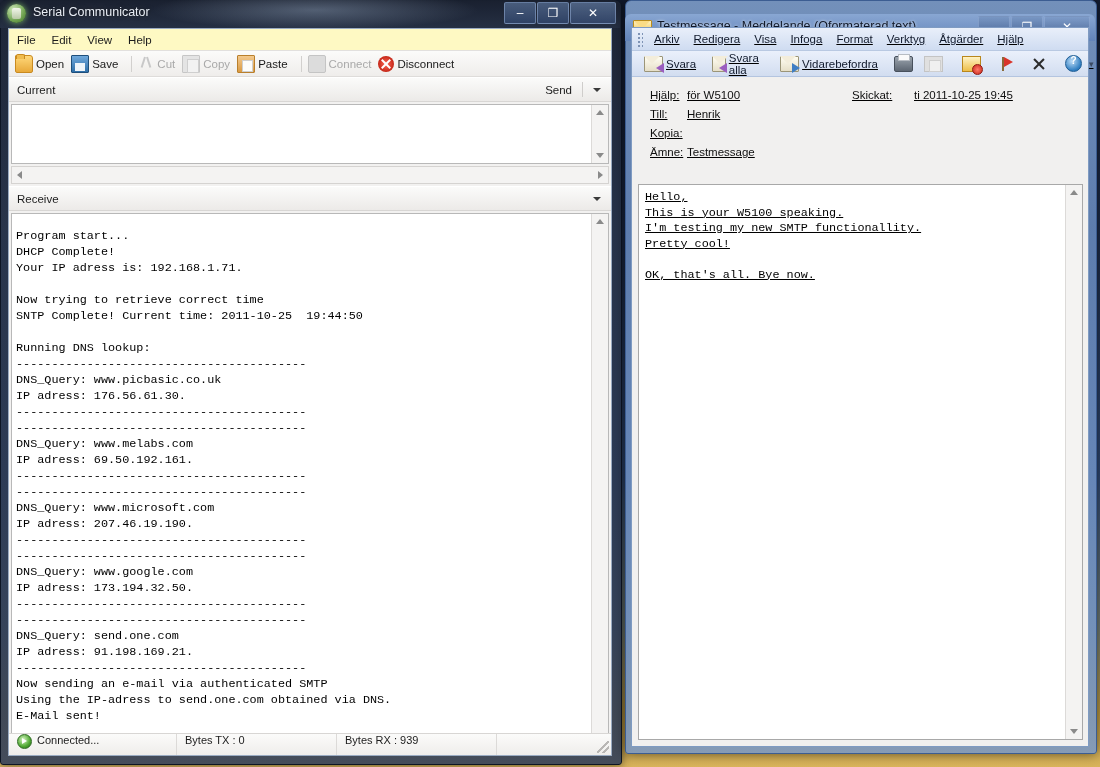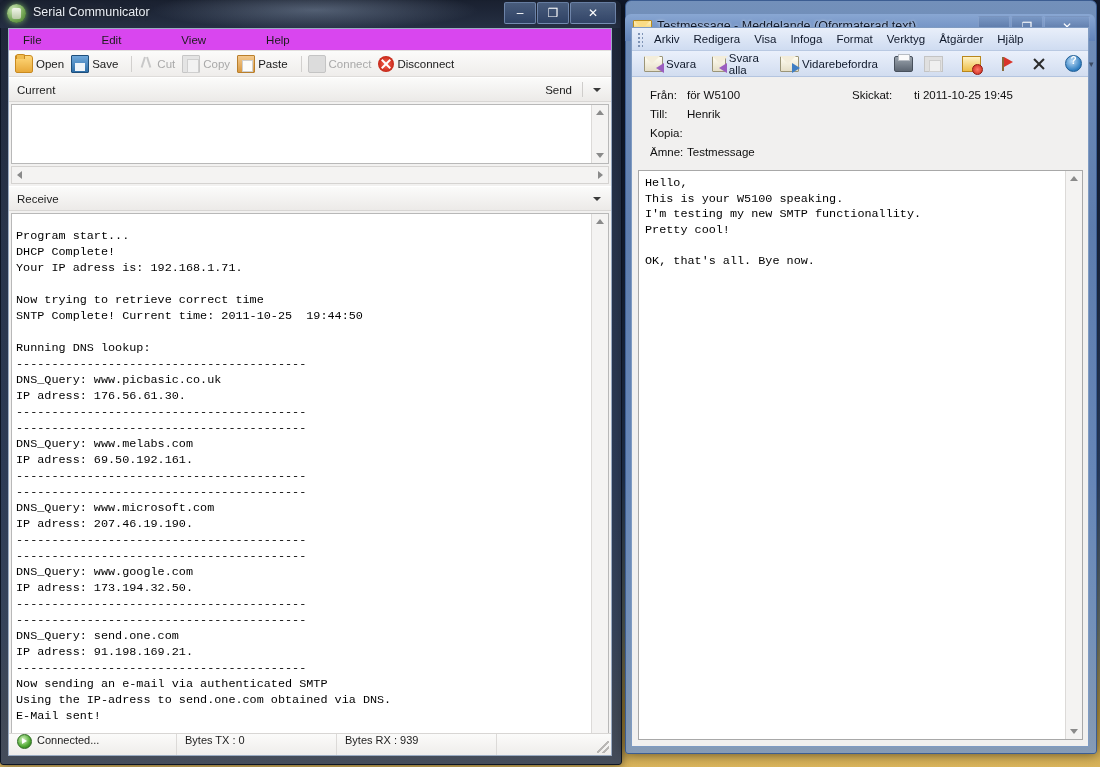--- a/index.html
+++ b/index.html
@@ -78,23 +78,23 @@
   }
   .wbtn .glyph { display:block; font-size:12px; }
 
   #win-serial .client {
     position:absolute; left:8px; top:28px; width:604px; height:728px;
     background:#f2f1f0;
     border:1px solid #9aabc2;
     box-sizing:border-box;
   }
   .menubar {
-    height:21px; background:#d946ef;
+    height:21px; background:#fef9c3;
     border-bottom:1px solid #e2e0de;
-    display:flex; align-items:center; padding-left:6px;gap:44px;
+    display:flex; align-items:center; 
   }
   .menubar .mi {
     font-size:11.5px; color:#1c1c1c; padding:2px 8px; cursor:default;
   }
   .toolbar {
     height:25px; background: linear-gradient(180deg,#fbfbfa,#efedeb);
     border-bottom:1px solid #dedcda;
     display:flex; align-items:center; padding-left:6px;
   }
   .tb-item { display:flex; align-items:center; margin-right:7px; font-size:11.5px; color:#1a1a1a; }
@@ -194,21 +194,21 @@
     content:""; position:absolute; left:0; top:0; width:0;height:0;
     border-left:8px solid transparent;border-right:8px solid transparent;border-top:8px solid #fadc86;
   }
   #win-mail .title-text {
     position:absolute; left:32px; top:5px; font-size:12.5px; color:#101828;
     text-shadow: 0 0 3px rgba(255,255,255,0.85); white-space:nowrap;
   }
   #win-mail .client {
     position:absolute; left:6px; top:27px; width:458px; height:720px;
     background:#f1f0ef; border:1px solid #7f9bc2; box-sizing:border-box;
-    display:flex; flex-direction:column;
+    display:flex; flex-direction:column;text-decoration:underline;
   }
   .ol-menubar {
     height:22px; background: linear-gradient(180deg,#e9effa,#cfdcf1);
     display:flex; align-items:center; padding-left:4px; border-bottom:1px solid #b9c9e2;
   }
   .dots { width:7px; height:16px; margin-right:4px;
     background-image: radial-gradient(circle, #7e93b5 1px, transparent 1px);
     background-size: 4px 4px; background-position: 1px 1px; }
   .ol-menubar .mi { font-size:11.5px; color:#10192b; padding:2px 7px; }
   .ol-toolbar {
@@ -246,21 +246,21 @@
     color:#fff; font-size:10px; font-weight:bold; font-family:"Liberation Sans",sans-serif; }
   .ol-tb-right { margin-left:auto; width:14px; color:#3a4a63; font-size:9px; line-height:8px; text-align:center; padding-right:2px;}
 
   .hdr-area { background:#f1f0ef; padding:9px 0 6px 0; position:relative; }
   .hdr-row { display:flex; font-size:11.5px; color:#0f0f0f; line-height:19px; }
   .hdr-lbl { width:55px; padding-left:18px; box-sizing:border-box; }
   .hdr-val { width:165px; }
   .hdr-lbl2 { width:62px; }
   .hdr-val2 { flex:1; }
   .body-box {
-    flex:1; margin:2px 5px 6px 6px; background:#fff; border:1px solid #a8a8a8; position:relative;
+    flex:1; margin:16px 5px 6px 6px; background:#fff; border:1px solid #a8a8a8; position:relative;
   }
   .body-text {
     font-family:"Liberation Mono","DejaVu Sans Mono",monospace;
     font-size:11.8px; line-height:15.5px; color:#000;
     padding:5px 6px; white-space:pre; overflow:hidden;
   }
 </style>
 </head>
 <body>
 
@@ -481,21 +481,21 @@
       </div>
       <div class="olsep"></div>
       <div class="olb">
         <span class="mico ic-help"></span>
       </div>
       <div class="ol-tb-right">▾</div>
     </div>
 
     <div class="hdr-area">
       <div class="hdr-row">
-        <div class="hdr-lbl">Från:</div>
+        <div class="hdr-lbl">Hjälp:</div>
         <div class="hdr-val">för W5100</div>
         <div class="hdr-lbl2">Skickat:</div>
         <div class="hdr-val2">ti 2011-10-25 19:45</div>
       </div>
       <div class="hdr-row">
         <div class="hdr-lbl">Till:</div>
         <div class="hdr-val">Henrik</div>
       </div>
       <div class="hdr-row">
         <div class="hdr-lbl">Kopia:</div>

